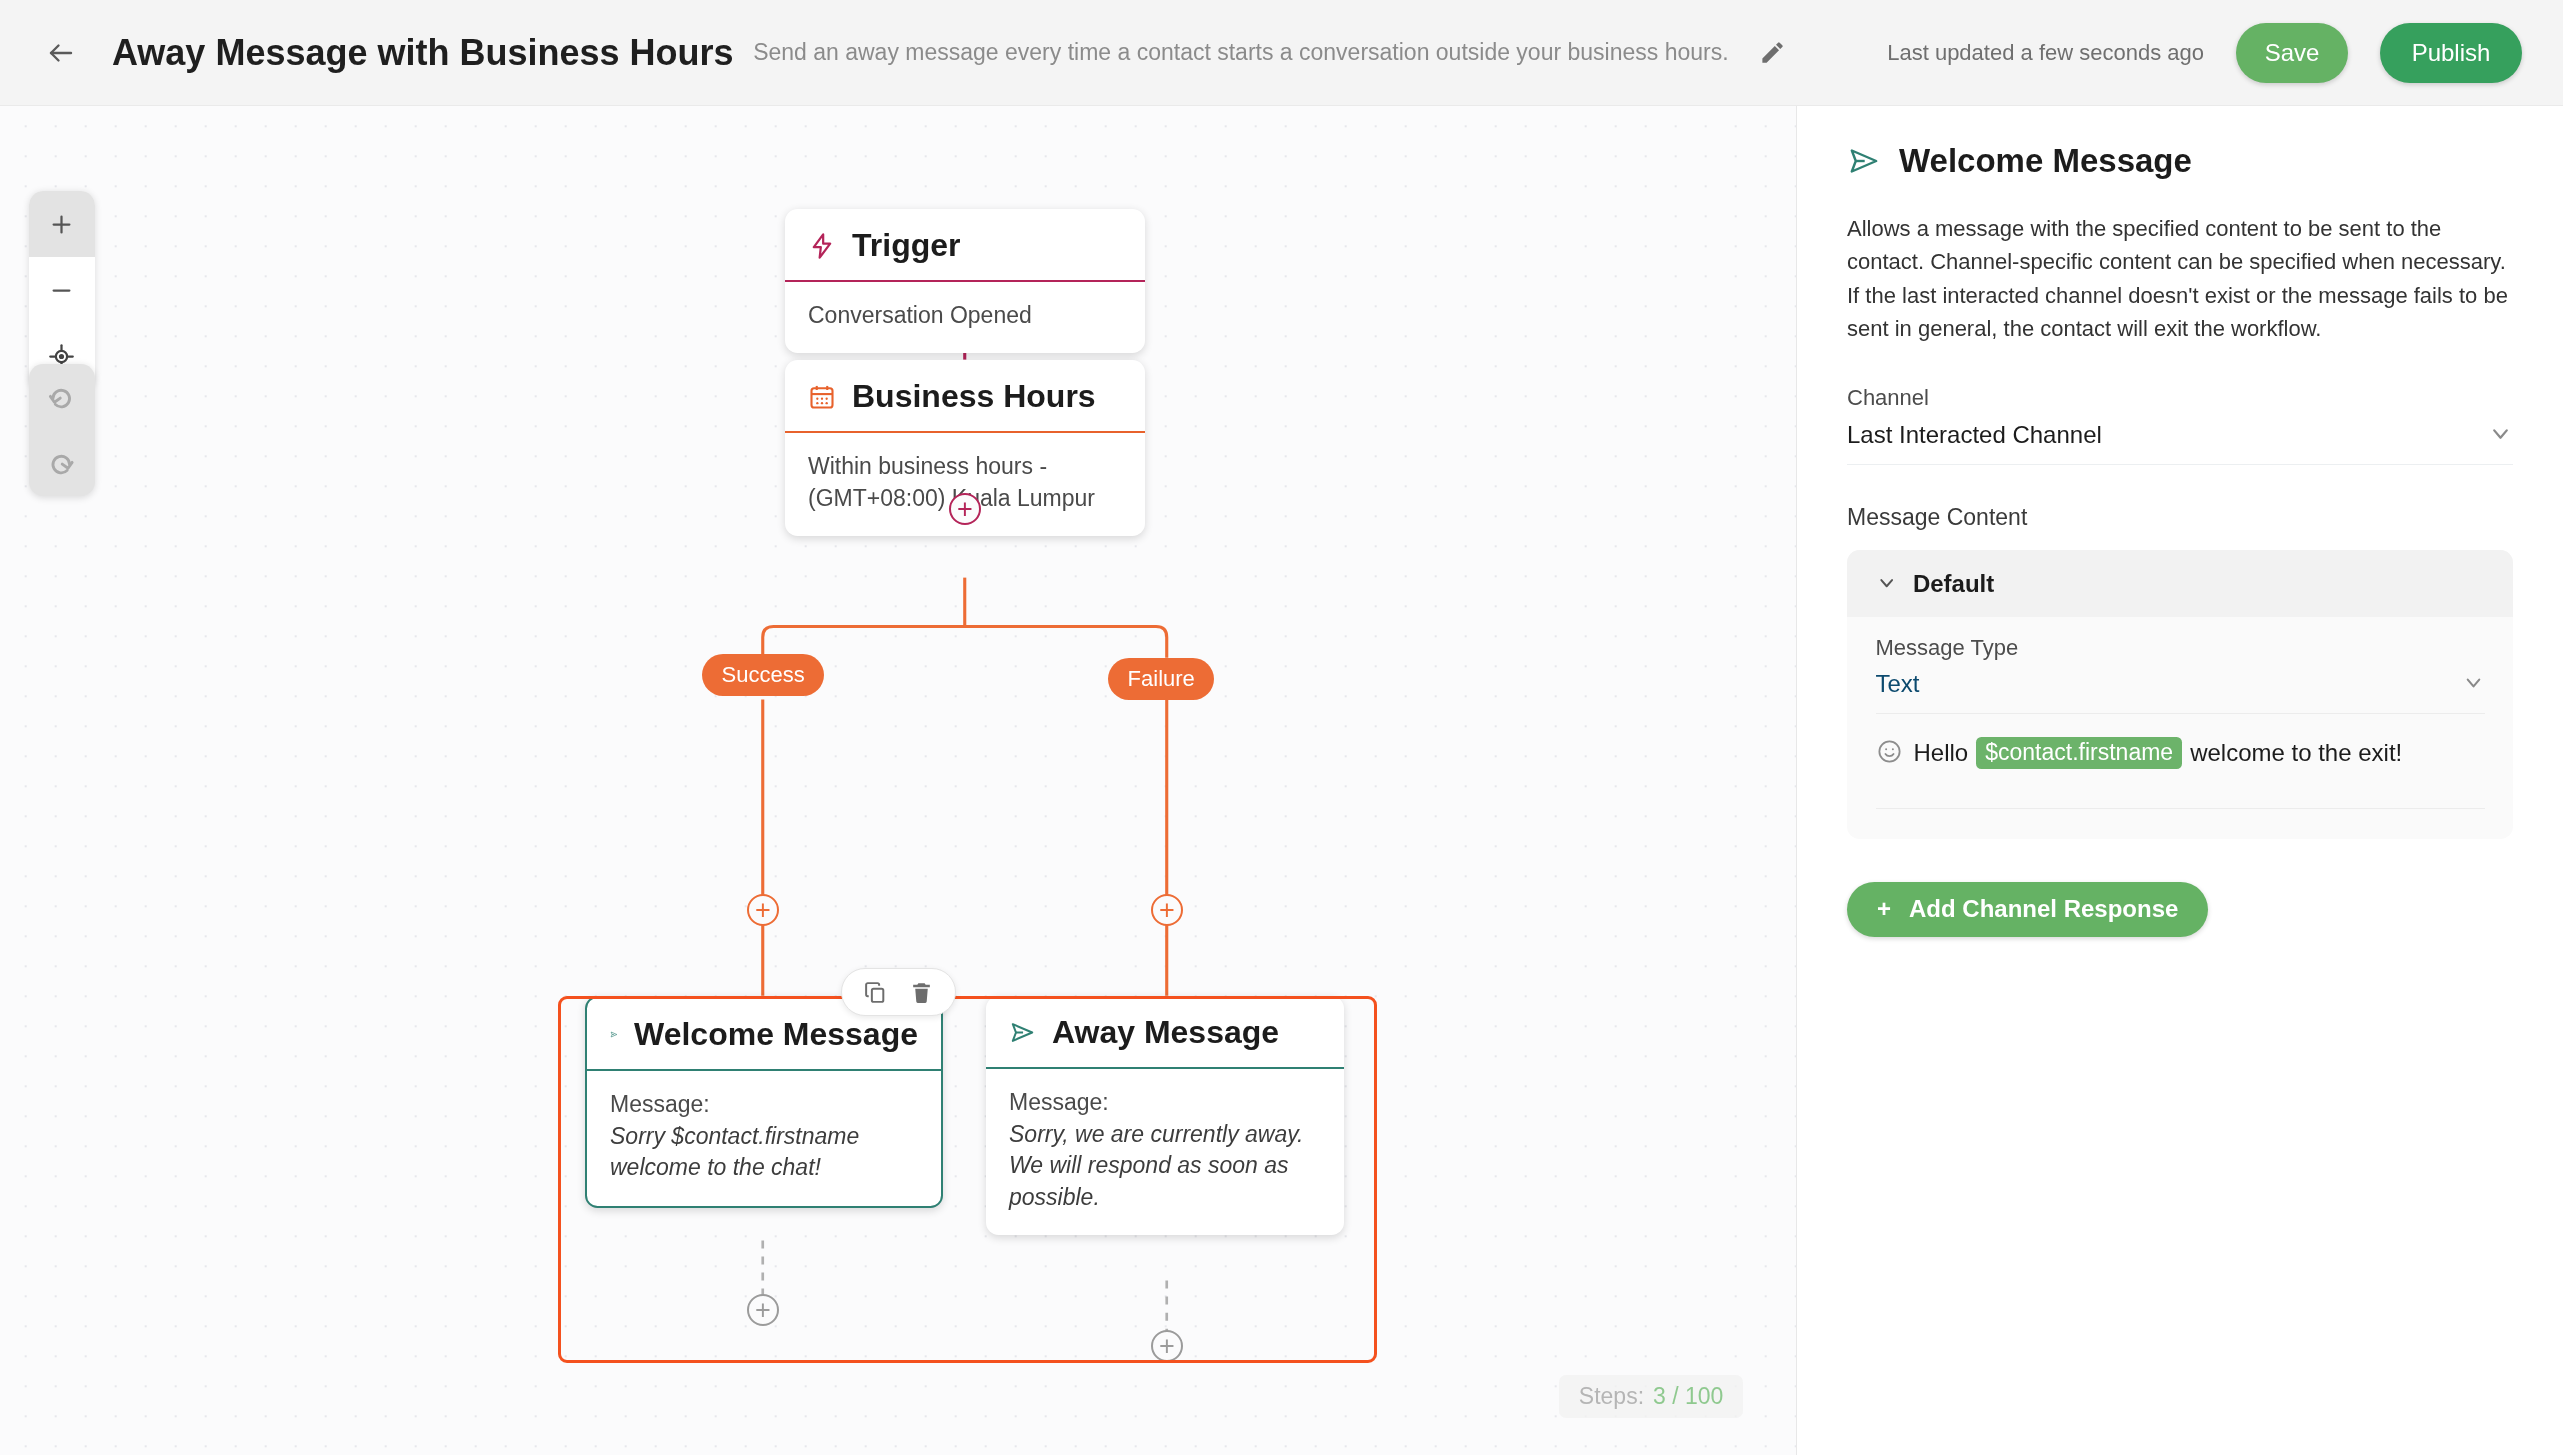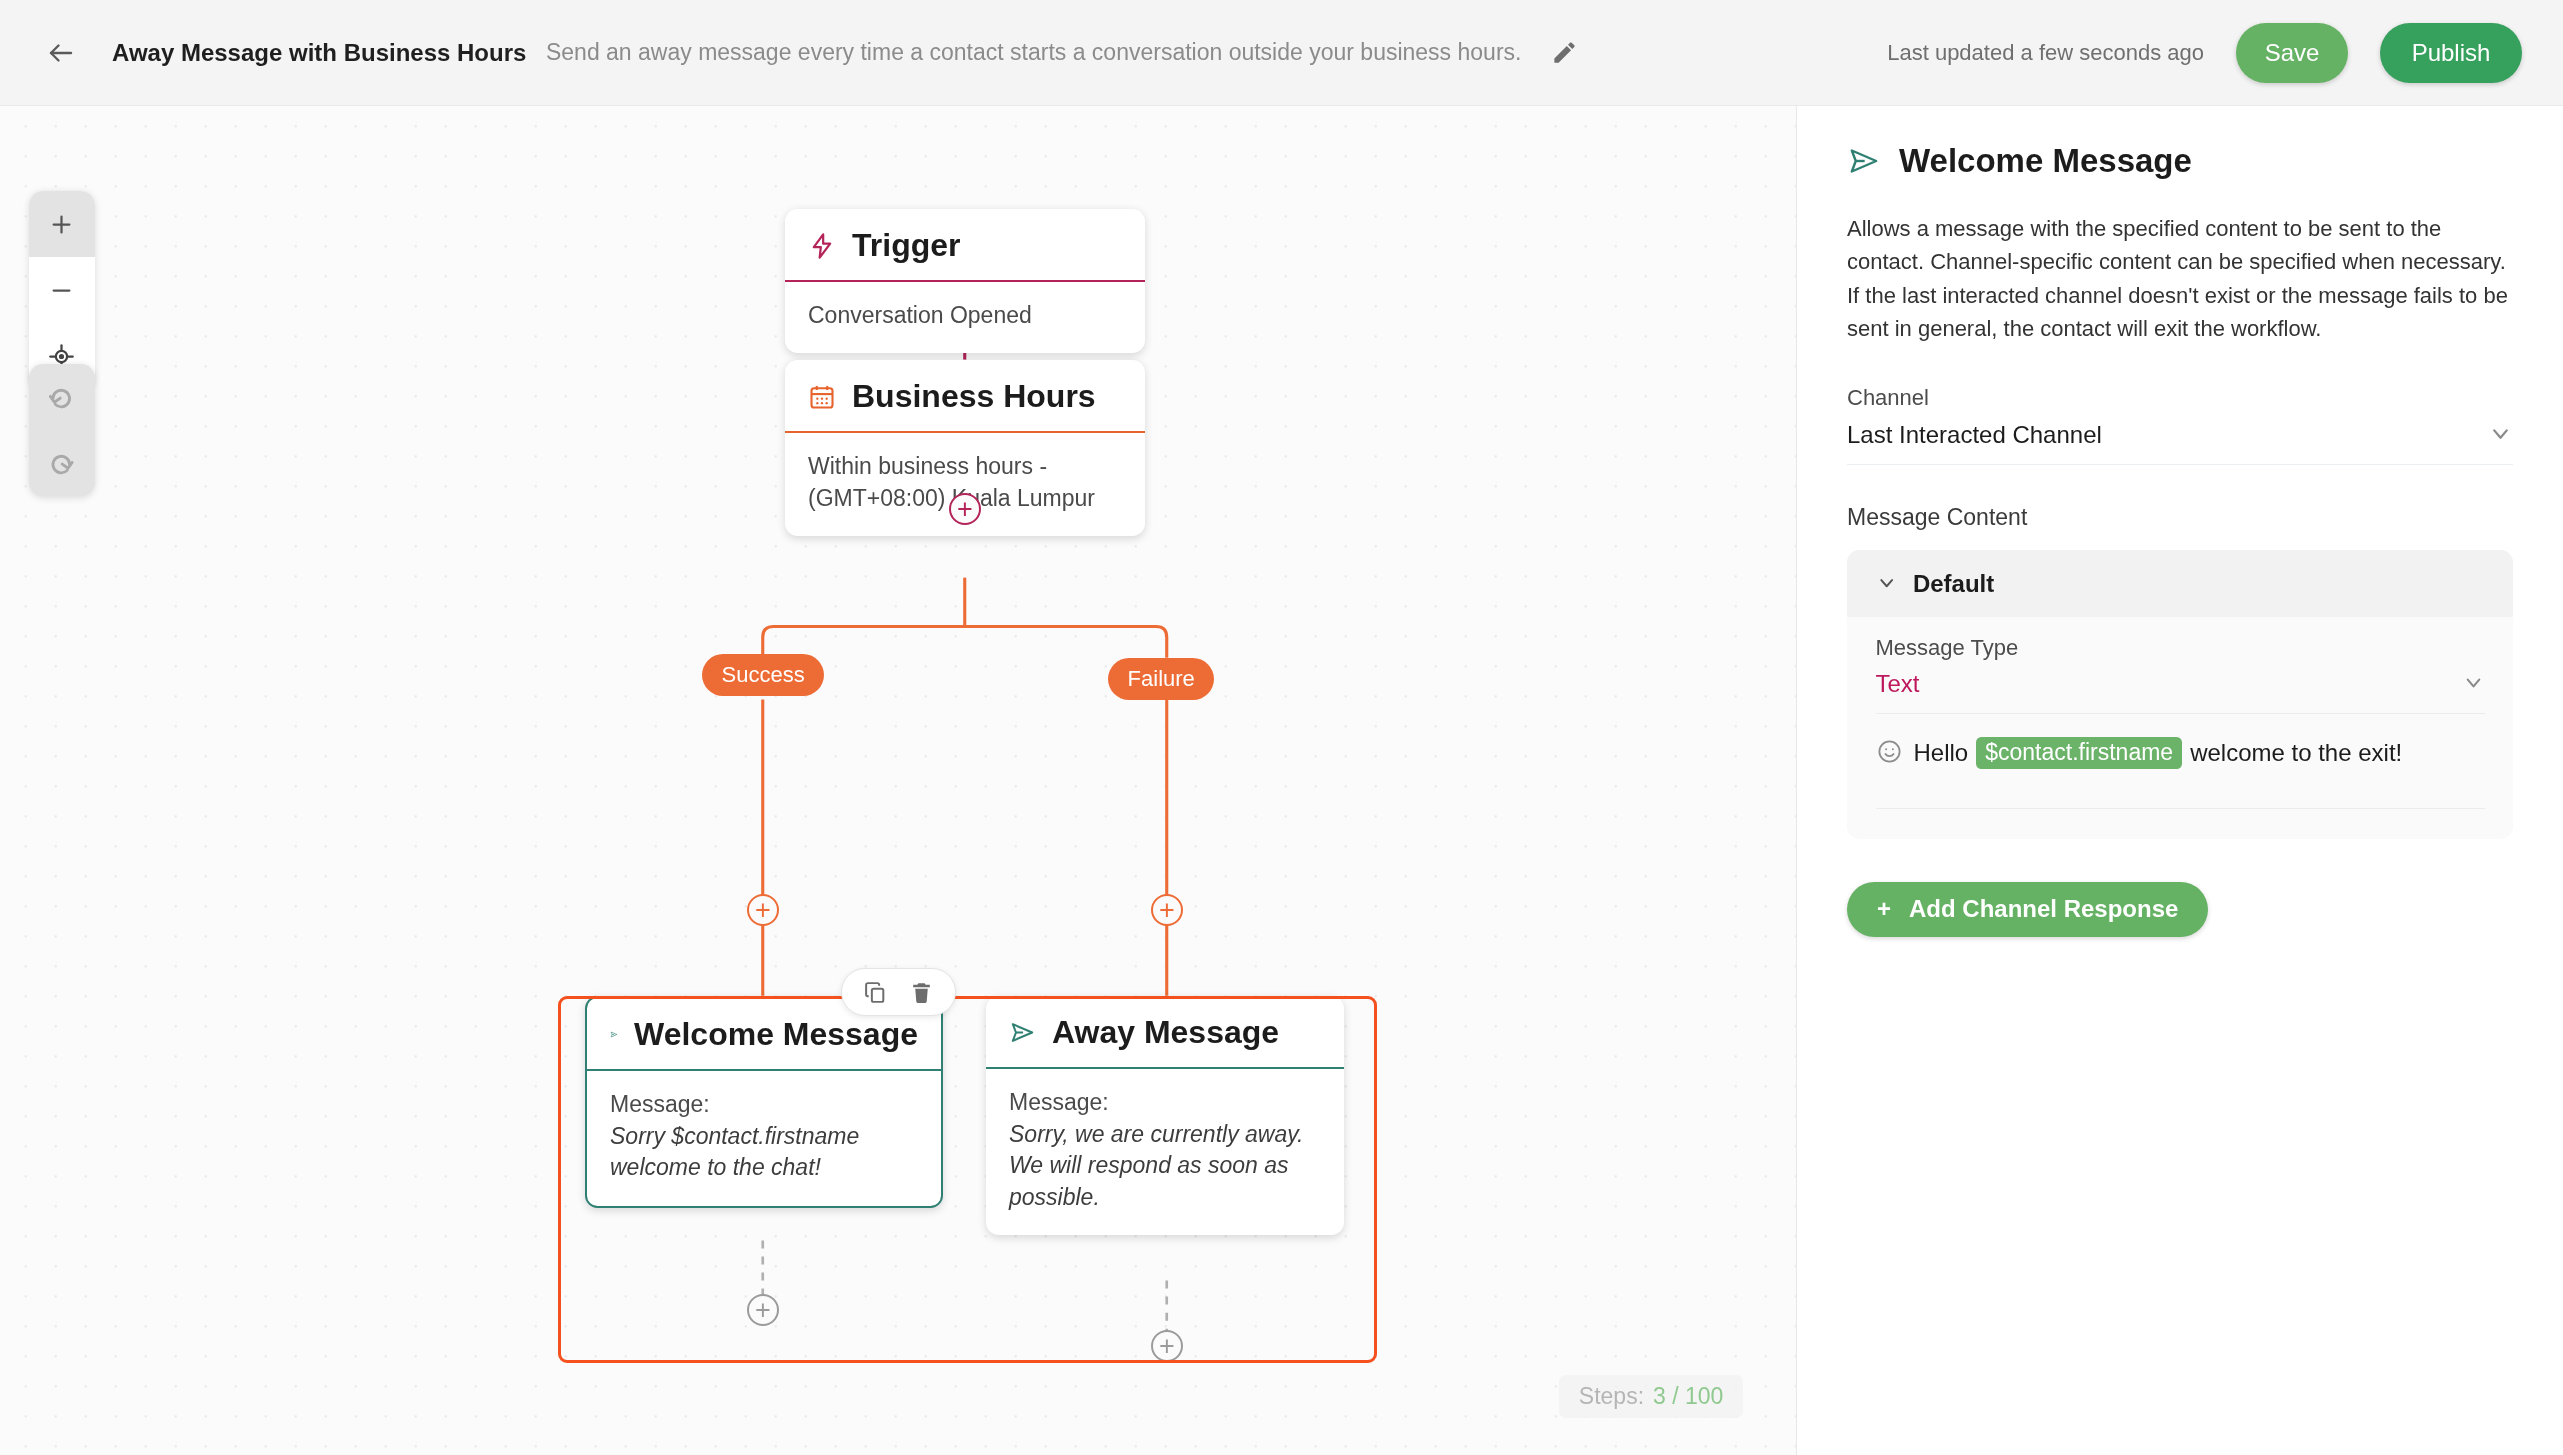--- a/index.html
+++ b/index.html
@@ -18,21 +18,21 @@
     display: flex; align-items: center;
     border-bottom: 0.9px solid #eaeaea;
     z-index: 30;
   }
   .back-btn {
     width: 57px; height: 57px; margin-left: 32px;
     display: flex; align-items: center; justify-content: center;
     cursor: pointer; border-radius: 50%;
   }
   .wf-title {
-    margin-left: 23px; font-size: 24px; font-weight: bold; color: #1f1f1f;
+    margin-left: 23px; font-size: 36px; font-weight: bold; color: #1f1f1f;
     white-space: nowrap;
   }
   .wf-desc {
     margin-left: 19.6px; font-size: 23px; color: #8b8b8b; white-space: nowrap;
   }
   .edit-btn {
     margin-left: 23px; width: 41px; height: 41px;
     display: flex; align-items: center; justify-content: center; cursor: pointer;
   }
   .top-right { margin-left: auto; display: flex; align-items: center; padding-right: 41px; }
@@ -176,21 +176,21 @@
     background: #f2f2f2; padding: 19.6px 28.5px;
     display: flex; align-items: center; gap: 16px; cursor: pointer;
   }
   .msg-card-head-title { font-size: 24px; font-weight: bold; color: #1c1c1c; }
   .msg-card-body { padding: 18px 28.5px 30px 28.5px; }
   .mt-label { font-size: 22px; color: #4c4c4c; }
   .mt-select {
     margin-top: 9px; display: flex; align-items: center;
     border-bottom: 1.3px solid #ececec; padding-bottom: 14.2px; cursor: pointer;
   }
-  .mt-value { font-size: 24px; color: #be185d; }
+  .mt-value { font-size: 24px; color: #0c4a6e; }
   .msg-preview {
     margin-top: 23px; display: flex; align-items: center; gap: 11px;
     border-bottom: 1.3px solid #ececec; padding-bottom: 39px;
   }
   .msg-text { font-size: 24px; color: #1c1c1c; display: flex; align-items: center; flex-wrap: wrap; gap: 8px; }
   .var-token {
     background: #6cb36a; color: #fff; border-radius: 5.3px;
     padding: 2.7px 9px; font-size: 23px;
   }
   .add-channel-btn {

